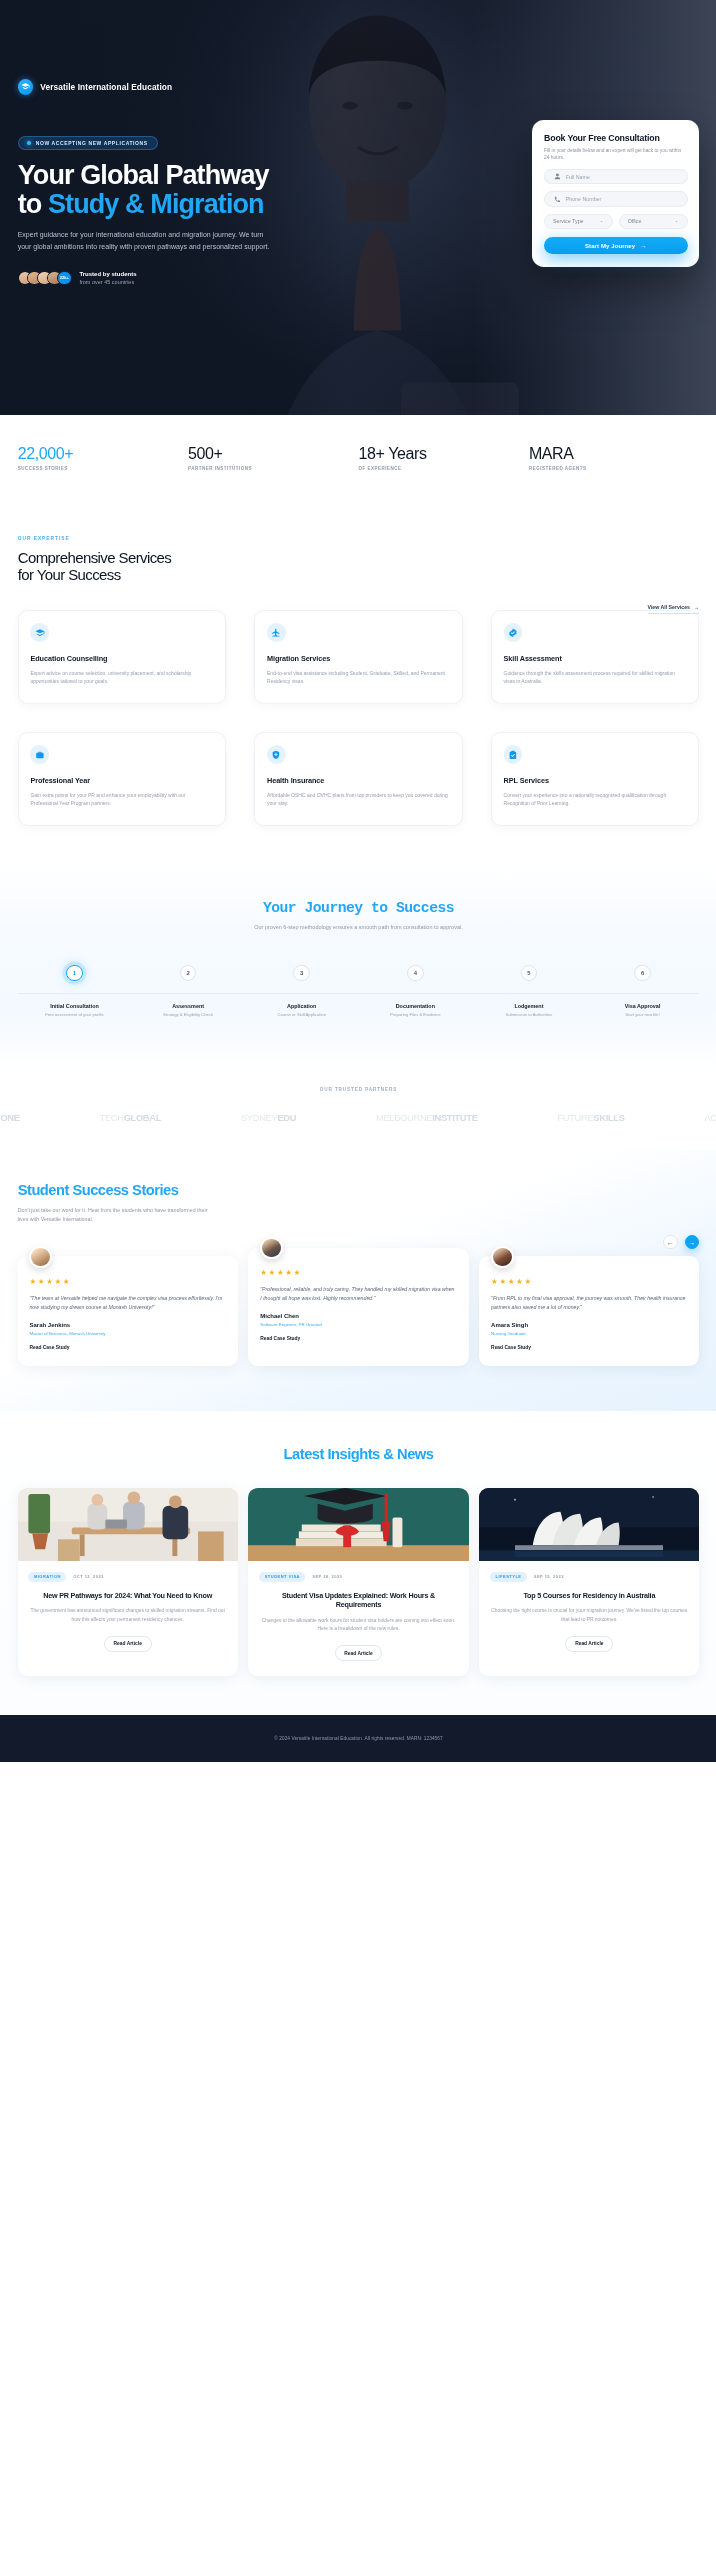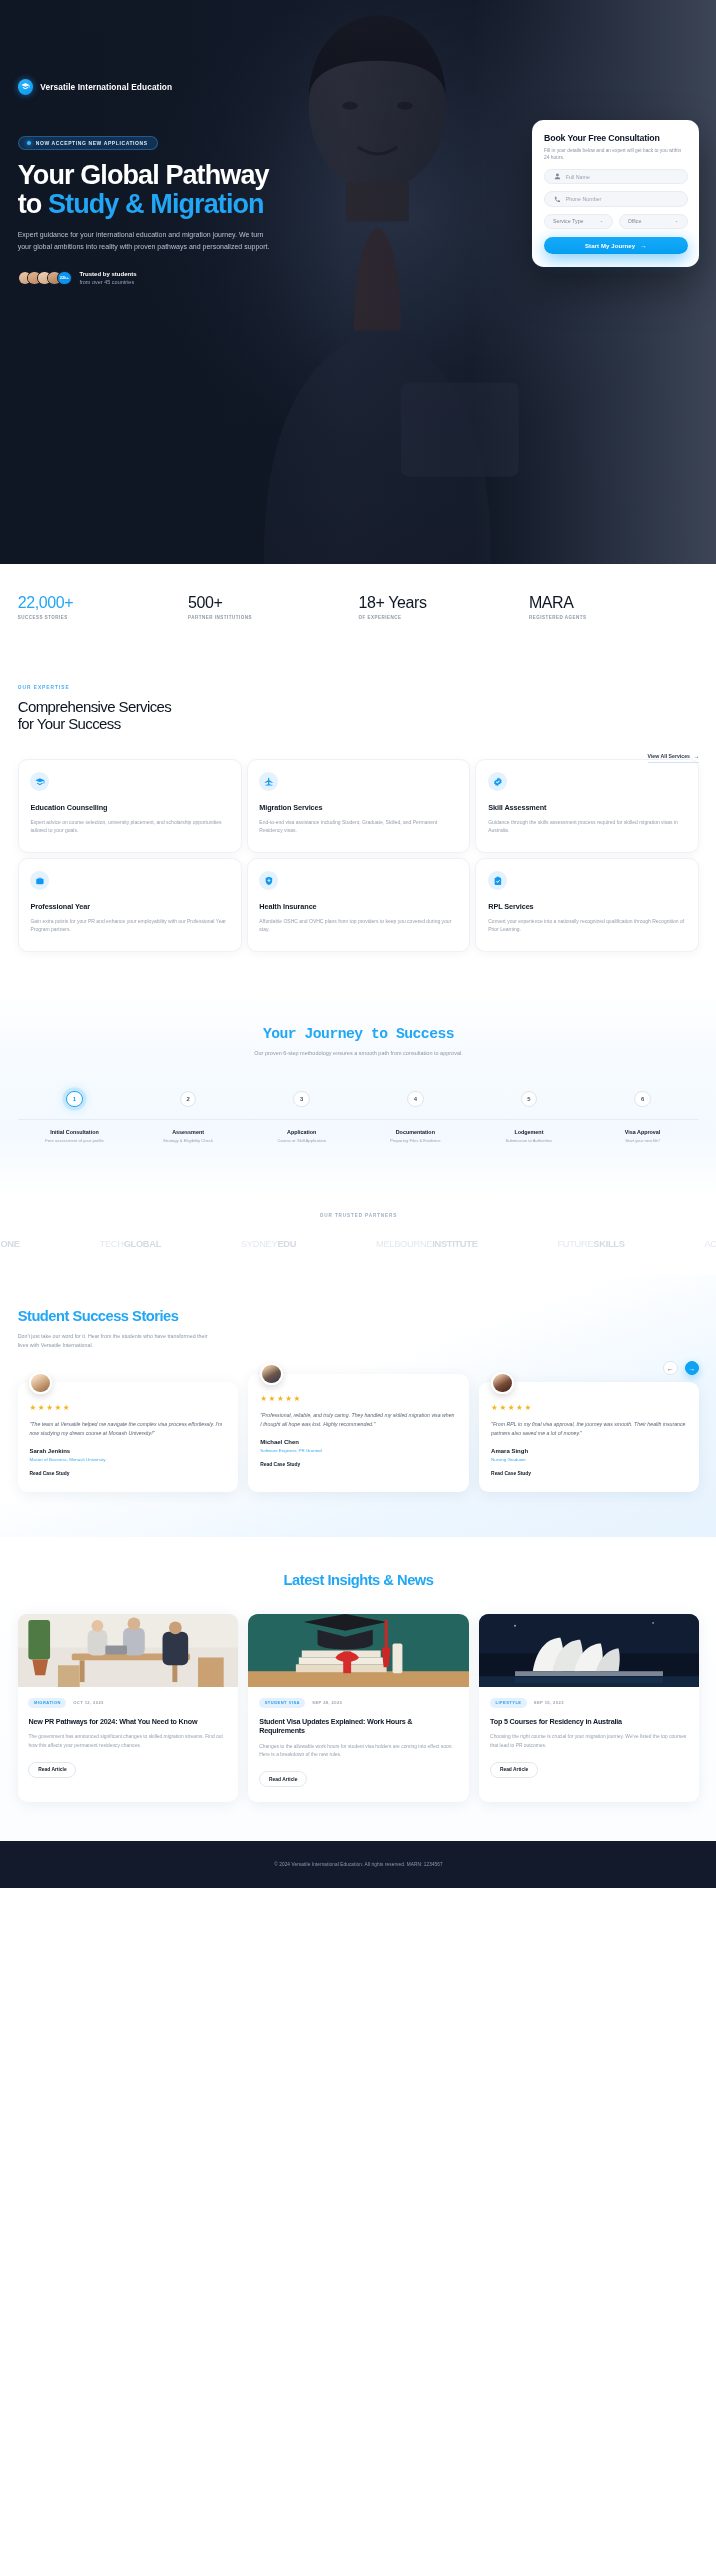--- a/index.html
+++ b/index.html
@@ -9,21 +9,21 @@
     background:#ffffff;
     width:717px;
     color:#0f1b2d;
     -webkit-font-smoothing:antialiased;
   }
   .page { width:717px; position:relative; overflow:hidden; }
 
   
   .hero {
     position:relative;
-    height:564px;
+    height:415px;
     background:
       radial-gradient(ellipse 412px 334px at 58% 38%, rgba(78,92,118,0.55) 0%, rgba(30,38,54,0.0) 70%),
       linear-gradient(180deg,#151c2c 0%, #121a29 55%, #0f1624 100%);
     overflow:hidden;
   }
   .hero-figure {
     position:absolute; left:228px; top:-9.8px; width:295px; height:574px;
     opacity:.92;
   }
   .hero-vignette{
@@ -127,21 +127,21 @@
   .eyebrow{ font-size:4.8px; font-weight:700; letter-spacing:1px; color:#4aaef5; }
   .sec-title{ font-size:15px; font-weight:400; line-height:1.18; letter-spacing:-0.6px; color:#0d1522; margin-top:7.9px; max-width:295px;}
   .view-all{
     position:absolute; right:17.7px; top:96px;
     display:flex; align-items:center; gap:3.9px;
     border-bottom:1px solid #cfe2f3; padding-bottom:2.9px;
   }
   .view-all span{ font-size:5.2px; font-weight:600; color:#2f3b4d; }
   .view-all .arr{ font-size:5.5px; color:#2f3b4d; }
 
-  .cards{ display:grid; grid-template-columns:repeat(3,1fr); gap:5px; margin-top:25.5px; }
+  .cards{ display:grid; grid-template-columns:repeat(3,1fr); gap:28px; margin-top:25.5px; }
   .card{
     background:#fff; border:1px solid #eef1f6; border-radius:9.8px;
     padding:12.8px 11.8px 16.7px; box-shadow:0 2px 9.8px rgba(15,30,60,.045);
     min-height:94px;
   }
   .card .bub{
     width:18.7px;height:18.7px;border-radius:50%;background:#e4f2fe;
     display:flex;align-items:center;justify-content:center;
   }
   .card .bub svg{ width:9.8px; height:9.8px; display:block; color:#1099f2; }
@@ -214,21 +214,21 @@
   .tname{ font-size:6px; font-weight:800; color:#101a28; margin-top:9.8px; }
   .trole{ font-size:4.4px; color:#3fa9ef; margin-top:2.9px; }
   .tlink{ font-size:4.9px; font-weight:700; color:#101a28; margin-top:8.8px; }
 
   
   .news{ padding:35px 17.7px 39px; background:linear-gradient(180deg,#ffffff,#fbfdff); text-align:center; }
   .news h2{ font-size:14.7px; font-weight:800; letter-spacing:-0.5px; color:#21a7f5; }
   .ncards{ display:grid; grid-template-columns:repeat(3,1fr); gap:10.8px; margin-top:25.5px; text-align:left; }
   .ncard{ background:#fff; border-radius:9.8px; overflow:hidden; box-shadow:0 2.9px 13.7px rgba(20,50,90,.07); }
   .nimg{ height:73px; position:relative; overflow:hidden; }
-  .nbody{ padding:10.8px 10.8px 14.7px; }
+  .nbody{ padding:10.8px 10.8px 14.7px;text-align:center; }
   .nmeta{ display:flex; align-items:center; gap:6.9px; }
   .chip{
     background:#e2f1fd; color:#2a9ced; font-size:4px; font-weight:800; letter-spacing:0.5px;
     padding:2.6px 5.4px; border-radius:981px;
   }
   .ndate{ font-size:4.1px; font-weight:700; letter-spacing:0.4px; color:#9aa3b2; }
   .ncard h4{ font-size:7.2px; font-weight:800; line-height:1.34; letter-spacing:-0.2px; color:#101a28; margin-top:8.8px; }
   .ncard p{ font-size:4.9px; line-height:1.7; color:#98a1b0; margin-top:6.9px; }
   .readbtn{
     display:inline-block; margin-top:11.8px; border:1px solid #e2e7ee; border-radius:981px;

